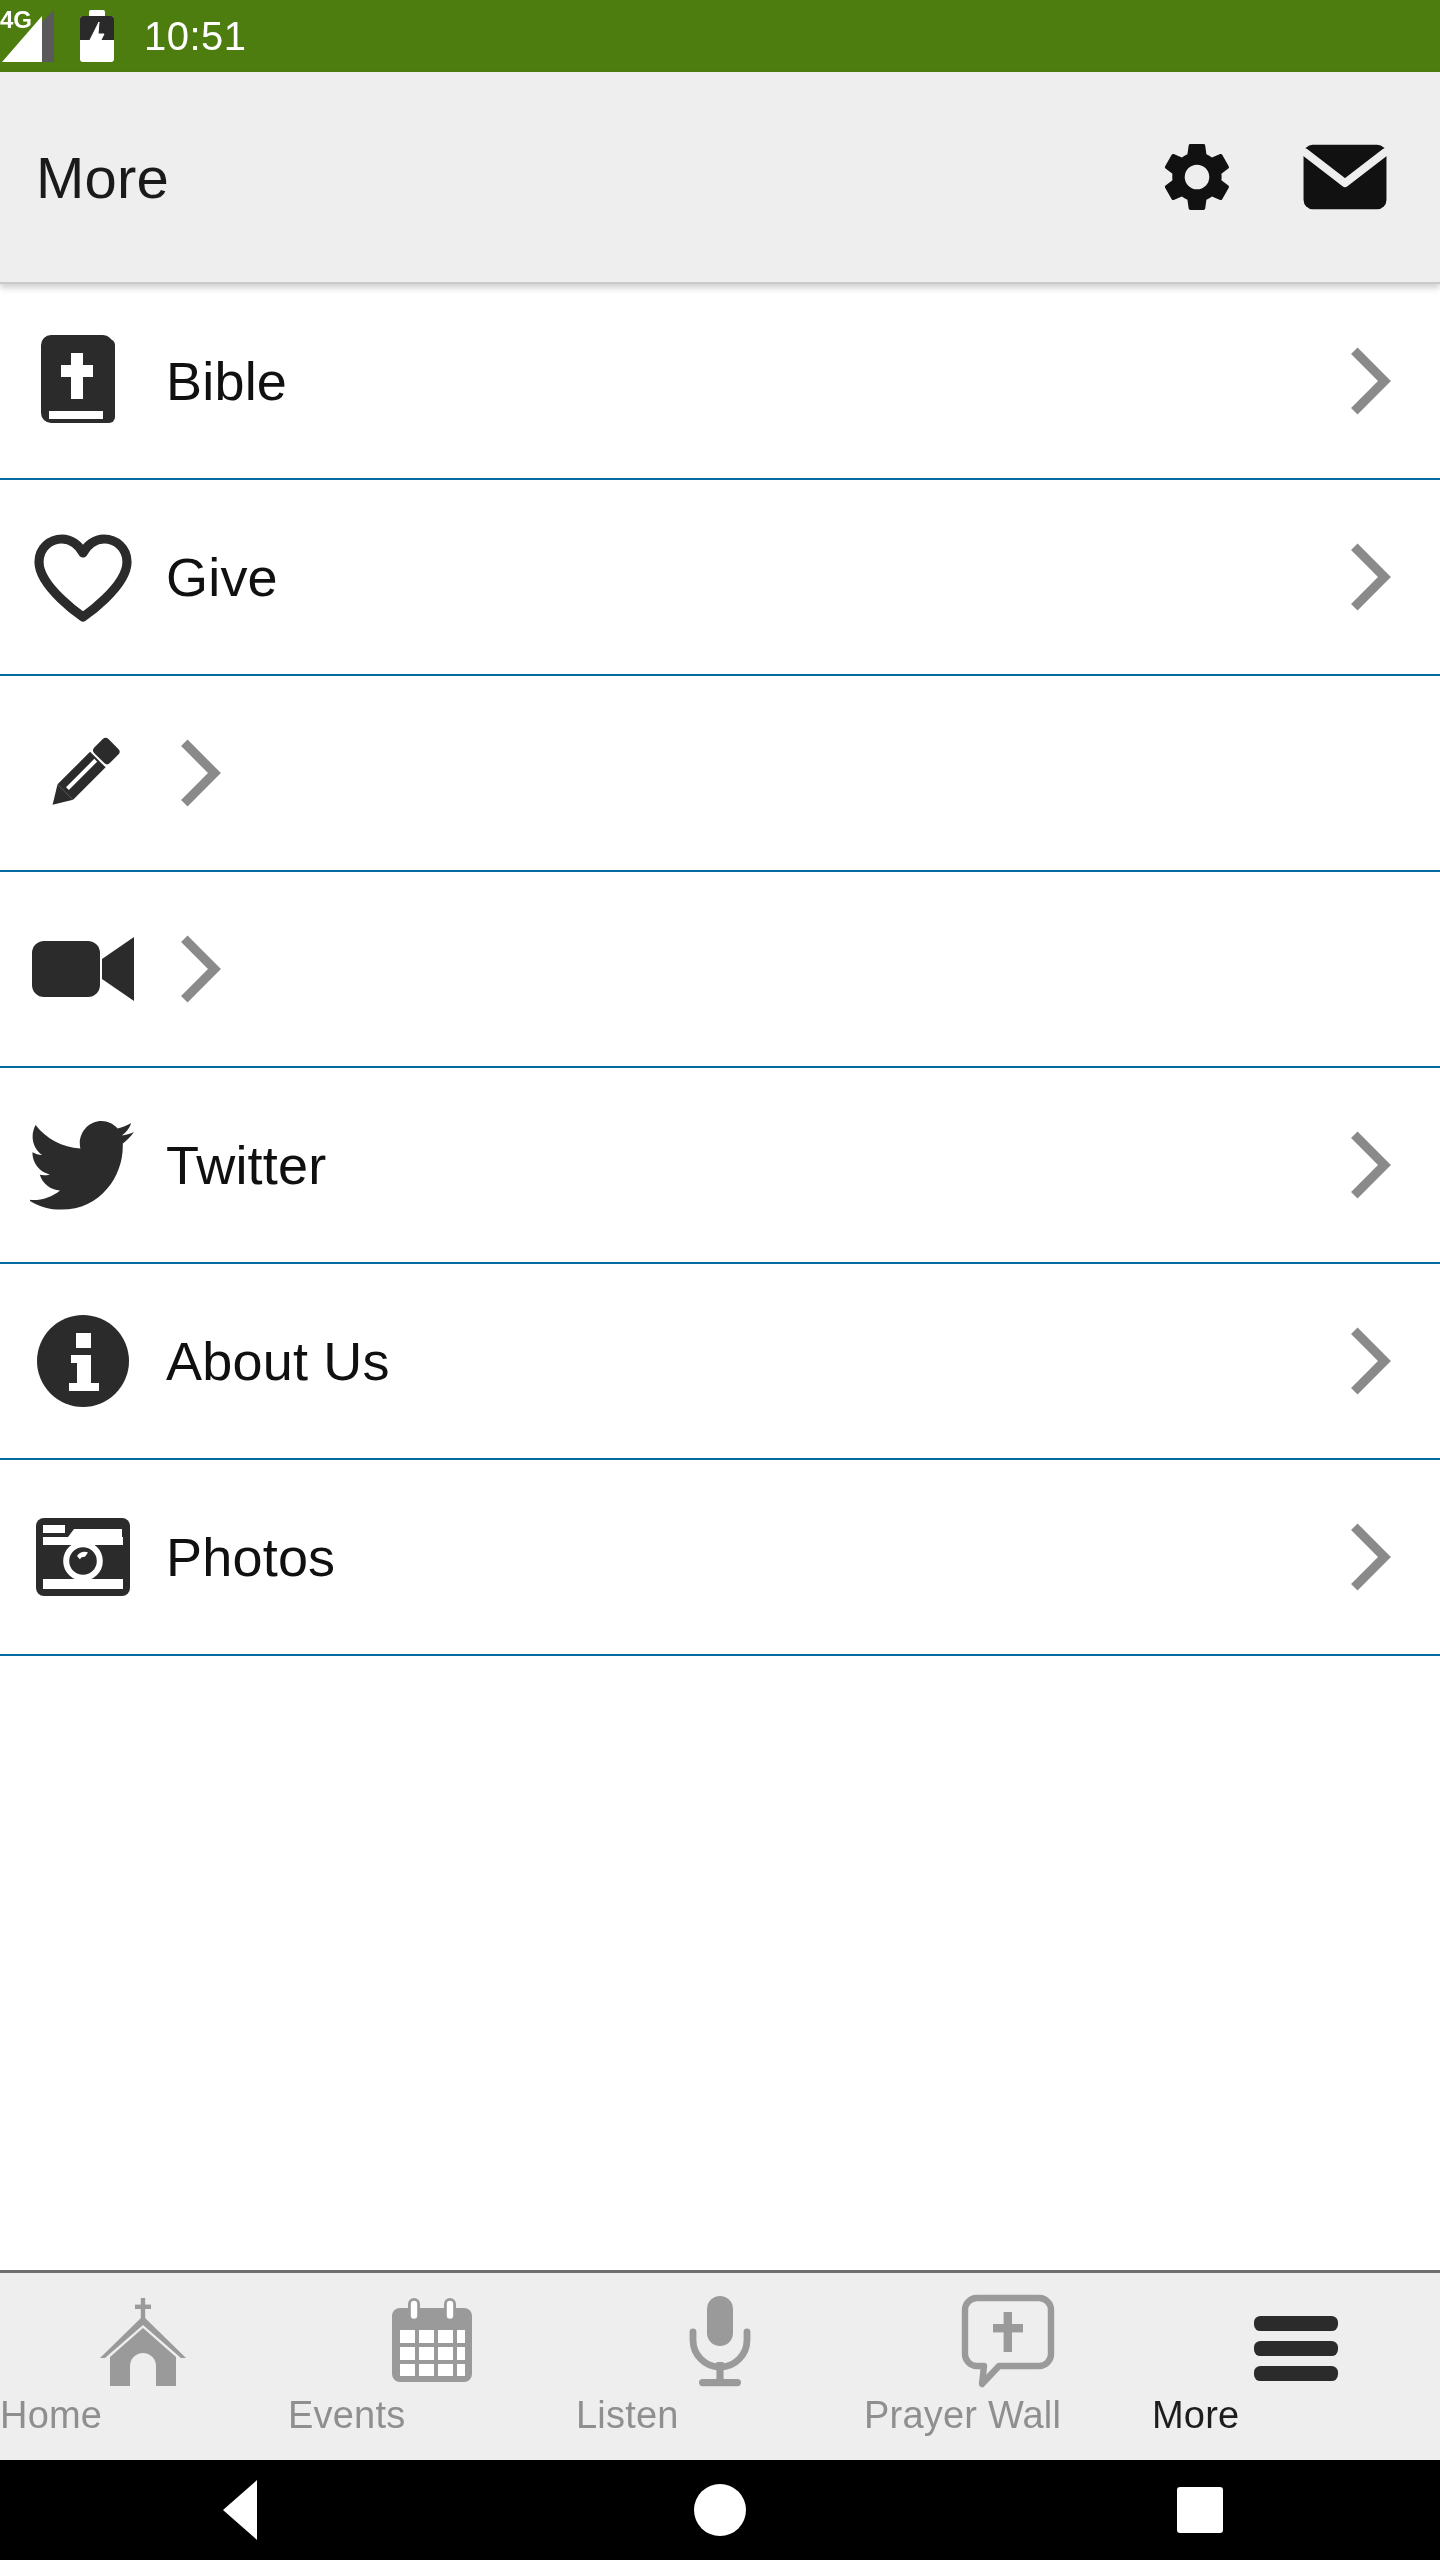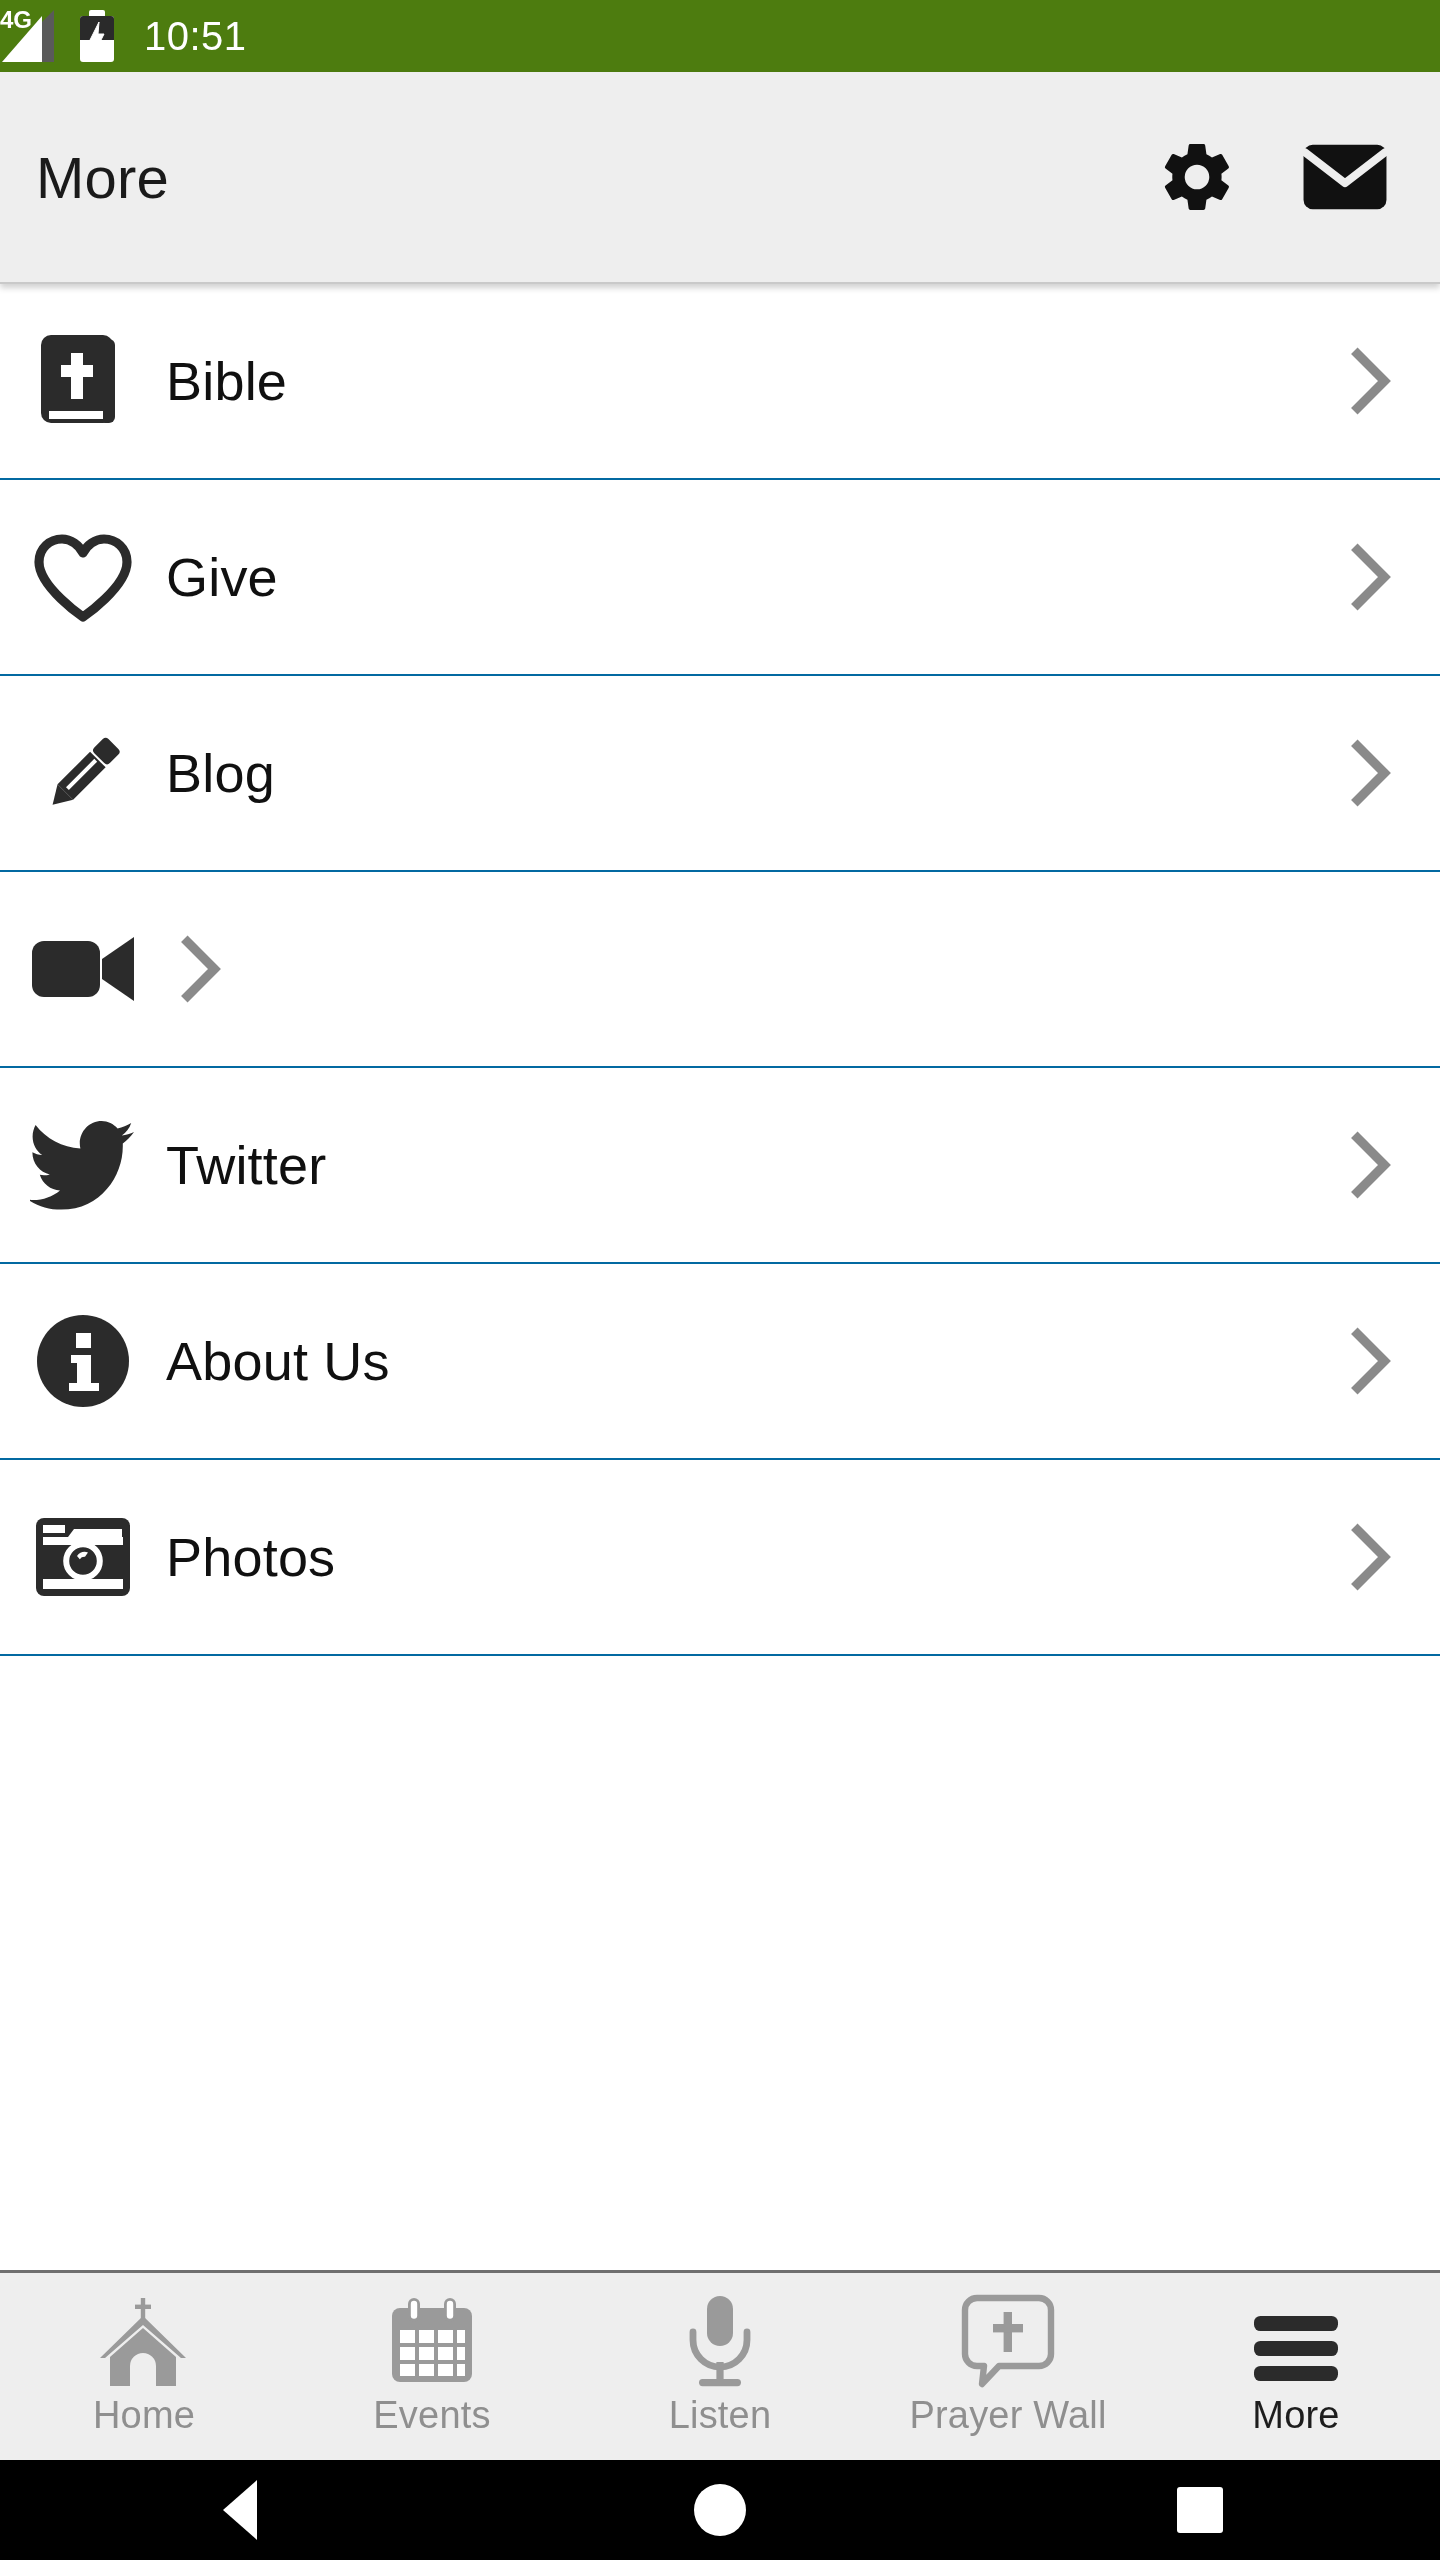--- a/index.html
+++ b/index.html
@@ -53,21 +53,21 @@
   }
   .row-icon { width:166px; min-width:166px; display:flex; align-items:center; justify-content:center; }
   .row-label { flex:1 1 auto; font-size:54px; color:#101010; font-weight:400; letter-spacing:0.2px; }
   .row-chevron { width:70px; display:flex; align-items:center; justify-content:center; }
 
   
   .tabbar {
     height:190px; background:#eeeeee; border-top:3px solid #6f6f6f;
     display:flex; align-items:stretch; flex:0 0 auto;
   }
-  .tab { flex:1 1 0; display:flex; flex-direction:column; align-items:center; justify-content:center; gap:6px; }
+  .tab { flex:1 1 0; display:flex; flex-direction:column; justify-content:center; gap:6px; }
   .tab-icon { height:92px; display:flex; align-items:flex-end; justify-content:center; }
   .tab-label { font-size:38px; color:#8f8f8f; letter-spacing:0.2px; }
   .tab.active .tab-label { color:#1d1d1d; }
 
   
   .navbar { height:100px; background:#000; display:flex; align-items:center; justify-content:space-around; flex:0 0 auto; }
   .nav-btn { width:200px; height:100px; display:flex; align-items:center; justify-content:center; }
   .nav-back { width:0; height:0; border-top:30px solid transparent; border-bottom:30px solid transparent; border-right:34px solid #fff; }
   .nav-home { width:52px; height:52px; border-radius:50%; background:#fff; }
   .nav-recent { width:46px; height:46px; background:#fff; border-radius:3px; }
@@ -157,21 +157,20 @@
       <div class="row-icon">
         <svg width="100" height="100" viewBox="0 0 50 50">
           <g transform="rotate(45 25 25)">
             <rect x="20" y="4" width="11" height="10" rx="2" fill="#2b2b2b"></rect>
             <rect x="20" y="15" width="11" height="23" fill="#2b2b2b"></rect>
             <path d="M20 38 L25.5 47 L31 38 Z" fill="#2b2b2b"></path>
             <rect x="24" y="16" width="2" height="20" fill="#ffffff"></rect>
           </g>
         </svg>
       </div>
-      <div class="row-label">Blog</div>
       <div class="row-chevron">
         <svg width="46" height="70" viewBox="0 0 16 26">
             <polyline points="3,3 13,13 3,23" fill="none" stroke="#8a8a8a" stroke-width="3.4" stroke-linecap="square"></polyline>
           </svg>
       </div>
     </div>
 
     <div class="row">
       <div class="row-icon">
         <svg width="106" height="76" viewBox="0 0 53 38">

